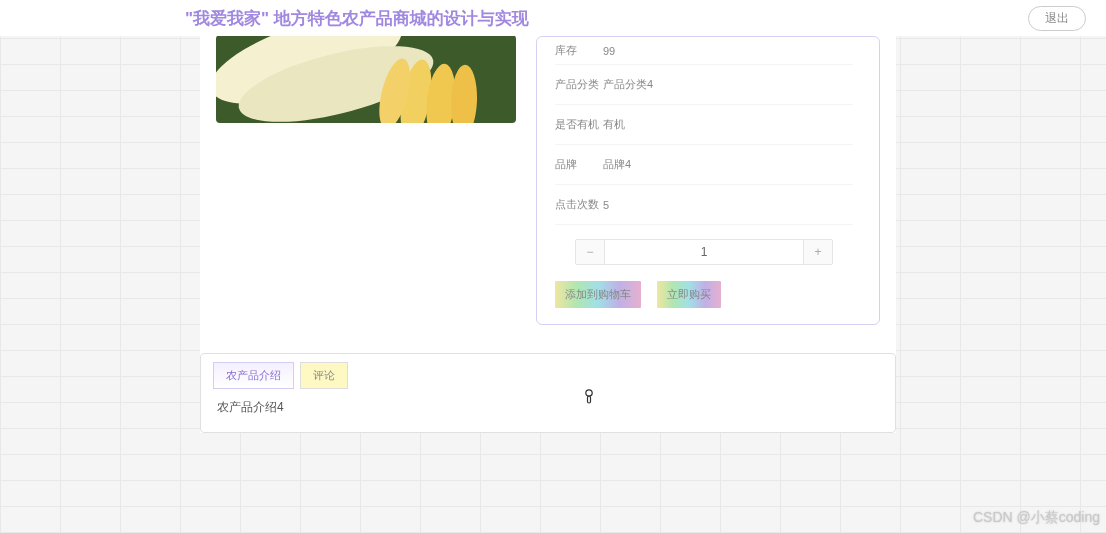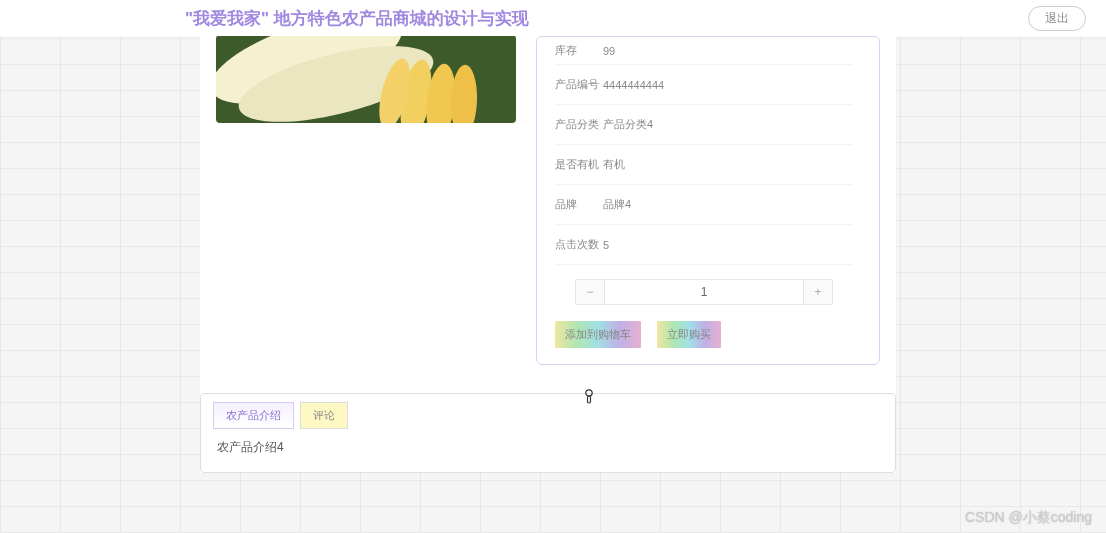--- a/index.html
+++ b/index.html
@@ -130,21 +130,21 @@
       font-size:11px; color:#888; background:#fef9c3;
       cursor:pointer;
     }
     .tab.active {
       color:#8a6fd4;
       background: linear-gradient(#f4f0ff,#fff);
       border-color:#d6ccf2;
     }
     .tab-content { font-size:12px; color:#555; padding-left:4px;}
     .watermark {
-      position: absolute; bottom: 6px; right: 14px;
+      position: absolute; bottom: 6px; right: 6px;
       color: rgba(200,200,200,0.95);
       font-size: 14px; z-index: 50;
       text-shadow: 0 0 2px rgba(0,0,0,0.2);
     }
     .cursor {
       position:absolute; width:14px; height:18px;
       z-index:60;
     }
   </style>
 </head>
@@ -175,24 +175,20 @@
           <text x="90" y="162" fill="#fff" font-size="26" font-weight="bold" opacity="0.85">世 大 业 产</text>
         </svg>
       </div>
 
       <div class="detail-panel">
         <div class="prop-row">
           <span class="prop-label">库存</span>
           <span class="prop-value">99</span>
         </div>
         <div class="prop-row">
-          <span class="prop-label">产品编号</span>
-          <span class="prop-value">4444444444</span>
-        </div>
-        <div class="prop-row">
           <span class="prop-label">产品分类</span>
           <span class="prop-value">产品分类4</span>
         </div>
         <div class="prop-row">
           <span class="prop-label">是否有机</span>
           <span class="prop-value">有机</span>
         </div>
         <div class="prop-row">
           <span class="prop-label">品牌</span>
           <span class="prop-value">品牌4</span>

